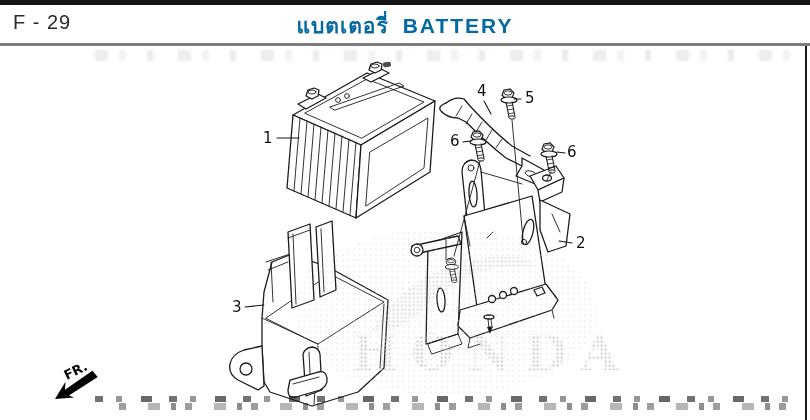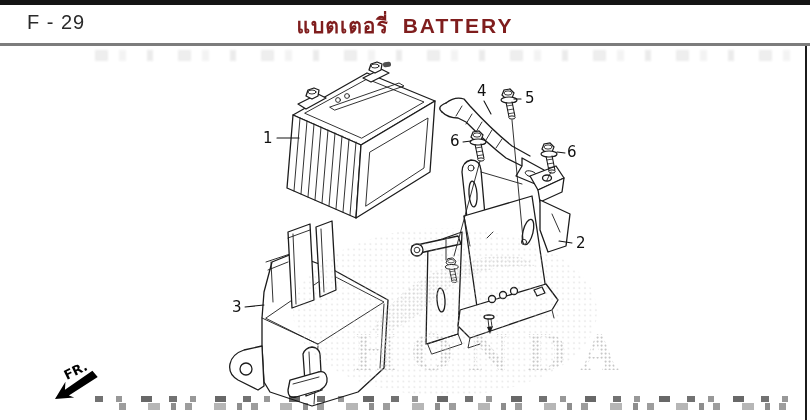--- a/index.html
+++ b/index.html
@@ -2,26 +2,26 @@
 <html><head>
 <meta charset="utf-8">
 <style>
   html,body{margin:0;padding:0;background:#e8e8e8;}
   .page{
     position:relative; width:810px; height:420px; background:#ffffff;
     overflow:hidden; font-family:"Liberation Sans","DejaVu Sans",sans-serif;
   }
   .topbar{position:absolute;left:0;top:0;width:810px;height:5px;background:#141414;}
   .page-code{
-    position:absolute;left:27px;top:11px;font-size:20px;color:#2a2a2a;
+    position:absolute;left:13px;top:11px;font-size:20px;color:#2a2a2a;
     letter-spacing:1px;font-weight:400;
   }
   .title{
     position:absolute;left:0;top:9px;width:810px;text-align:center;
-    font-size:21px;color:#7f1d1d;font-weight:600;letter-spacing:1px;
+    font-size:21px;color:#0369a1;font-weight:600;letter-spacing:1px;
   }
   .title .en{margin-left:14px;letter-spacing:2px;}
   .divider{position:absolute;left:0;top:43px;width:810px;height:3px;background:#7c7c7c;}
   .right-border{position:absolute;left:805px;top:46px;width:2px;height:374px;background:#1b1b1b;}
   .ghost-strip{
     position:absolute;left:95px;top:50px;width:700px;height:11px;opacity:.45;
     background:repeating-linear-gradient(90deg,
       rgba(40,40,40,.18) 0 13px, transparent 13px 24px,
       rgba(40,40,40,.12) 24px 31px, transparent 31px 52px,
       rgba(40,40,40,.20) 52px 58px, transparent 58px 83px);

